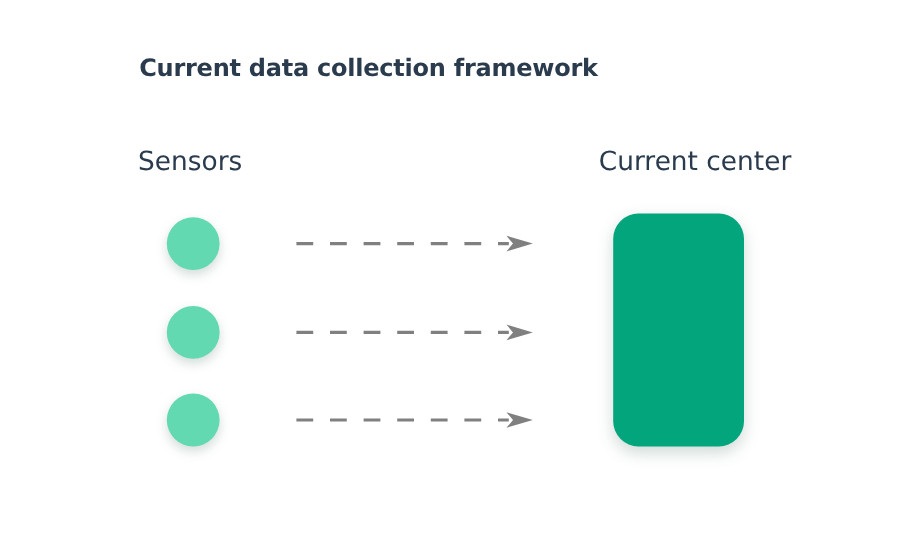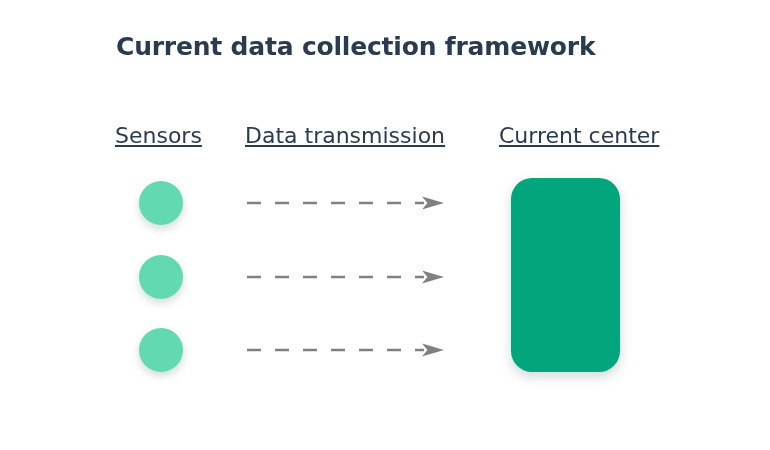--- a/index.html
+++ b/index.html
@@ -17,37 +17,36 @@
     position: relative;
     width: 770px;
     height: 450px;
     background: #ffffff;
   }
 
   
   #figure-title {
     position: absolute;
     left: 116px;
-    top: 32px;
-    font-size: 25px;
+    top: 44px;
+    font-size: 20px;
     font-weight: bold;
     color: #2b3b4e;
     letter-spacing: -0.2px;
     white-space: nowrap;
   }
 
   
   .col-header {
     position: absolute;
     font-size: 22px;
     font-weight: normal;
     color: #2b3b4e;
     white-space: nowrap;
     letter-spacing: 0px;
-    text-decoration: underline;
   }
   #header-sensors        { left: 115px; top: 123px; }
   #header-transmission   { left: 245px; top: 123px; }
   #header-fusion         { left: 499px; top: 123px; }
 
   
   .sensor-node {
     position: absolute;
     width: 44px;
     height: 44px;
@@ -85,21 +84,20 @@
 </style>
 </head>
 <body>
 
 <div id="canvas">
 
   <div id="figure-title">Current data collection framework</div>
 
   <div class="col-header" id="header-sensors">Sensors</div>
 
-  <div class="col-header" id="header-transmission">Data transmission</div>
 
   <div class="col-header" id="header-fusion">Current center</div>
 
   <div class="sensor-node" id="sensor-node-1"></div>
   <div class="sensor-node" id="sensor-node-2"></div>
   <div class="sensor-node" id="sensor-node-3"></div>
 
   <svg class="transmission-arrow" id="arrow-1" viewBox="0 0 202 20" width="202" height="20">
     <line x1="1" y1="10" x2="178" y2="10" stroke="#808080" stroke-width="2.6" stroke-dasharray="14 14" stroke-linecap="butt"></line>
     <path d="M176 3.5 L198 10 L176 16.5 L181.5 10 Z" fill="#808080"></path>

